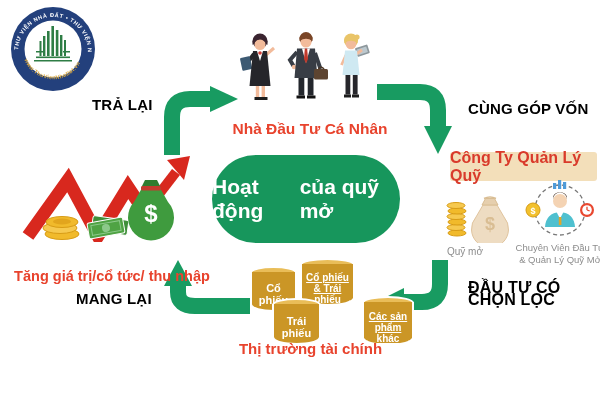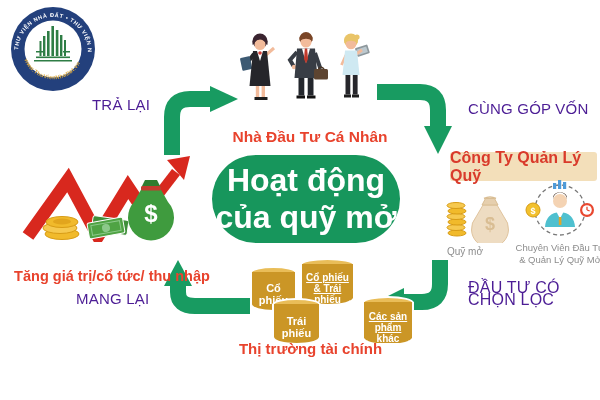--- a/index.html
+++ b/index.html
@@ -1,24 +1,24 @@
 <!DOCTYPE html>
 <html><head>
 <meta charset="utf-8">
 <style>
   html,body{margin:0;padding:0;background:#fff;}
   .stage{position:relative;width:600px;height:400px;background:#ffffff;overflow:hidden;
          font-family:"Liberation Sans","DejaVu Sans",sans-serif;}
   .abs{position:absolute;}
-  .green-label{color:#4c1d95;font-weight:400;font-size:15px;letter-spacing:.2px;white-space:nowrap;}
+  .green-label{color:#000000;font-weight:700;font-size:15px;letter-spacing:.2px;white-space:nowrap;}
   .red-label{color:#e8432d;font-weight:700;font-size:15px;text-align:center;white-space:nowrap;}
   .gray-label{color:#8d8d8d;font-size:9.5px;text-align:center;line-height:1.3;}
   .pill{left:212px;top:155px;width:188px;height:88px;border-radius:44px;background:#17965c;
-        display:flex;flex-direction:column;align-items:center;justify-content:center;
-        color:#fff;font-weight:700;font-size:32px;line-height:1.15;}
+        display:flex;flex-direction:row;align-items:center;justify-content:space-between;
+        color:#fff;font-weight:700;font-size:21px;line-height:1.15;}
   .tan-box{left:450px;top:152px;width:147px;height:29px;background:#f3dfba;border-radius:3px;
            display:flex;align-items:center;justify-content:center;
            color:#d93a2b;font-weight:700;font-size:16px;}
   .cyl{position:absolute;}
   .cyl .body{position:absolute;top:6px;left:0;right:0;bottom:0;background:#cb9626;
              border:2px solid #fff;border-top:none;box-sizing:border-box;
              border-radius:0 0 50% 50% / 0 0 20% 20%;
              display:flex;align-items:center;justify-content:center;text-align:center;
              color:#fff;font-weight:700;padding-top:8px;}
   .cyl .top{position:absolute;top:0;left:0;right:0;height:14px;background:#e9bd58;
@@ -133,21 +133,21 @@
       </g>
       <path d="M119 25 L126 20" stroke="#f2bb9b" stroke-width="2.8"></path>
       <path d="M110 25 L105.5 35" stroke="#f2bb9b" stroke-width="2.8"></path>
       <path d="M109 20.5 L121 20.5 L123.5 45 L106.5 45 Z" fill="#cfe9f2"></path>
       <rect x="109.5" y="45" width="4.8" height="19.5" fill="#26262b"></rect>
       <rect x="116.8" y="45" width="4.8" height="19.5" fill="#26262b"></rect>
       <path d="M108 64.5 h7 v3 h-7 z" fill="#1d1d1d"></path>
       <path d="M116 64.5 h7 v3 h-7 z" fill="#1d1d1d"></path>
     </g>
   </svg>
-  <div class="abs red-label" style="left:230px;top:128px;width:160px;font-size:15.5px;">Nhà Đầu Tư Cá Nhân</div>
+  <div class="abs red-label" style="left:230px;top:120px;width:160px;font-size:15.5px;">Nhà Đầu Tư Cá Nhân</div>
 
   <div class="abs tan-box">
     <span>Công Ty Quản Lý Quỹ</span>
   </div>
 
   <svg class="abs" style="left:442px;top:183px;" width="80" height="60" viewBox="0 0 80 60">
     <g>
       <ellipse cx="15" cy="50" rx="9" ry="3" fill="#f1ba2b" stroke="#d89c15"></ellipse>
       <ellipse cx="14" cy="44.5" rx="9" ry="3" fill="#f6c94f" stroke="#d89c15"></ellipse>
       <ellipse cx="15" cy="39" rx="9" ry="3" fill="#f1ba2b" stroke="#d89c15"></ellipse>

